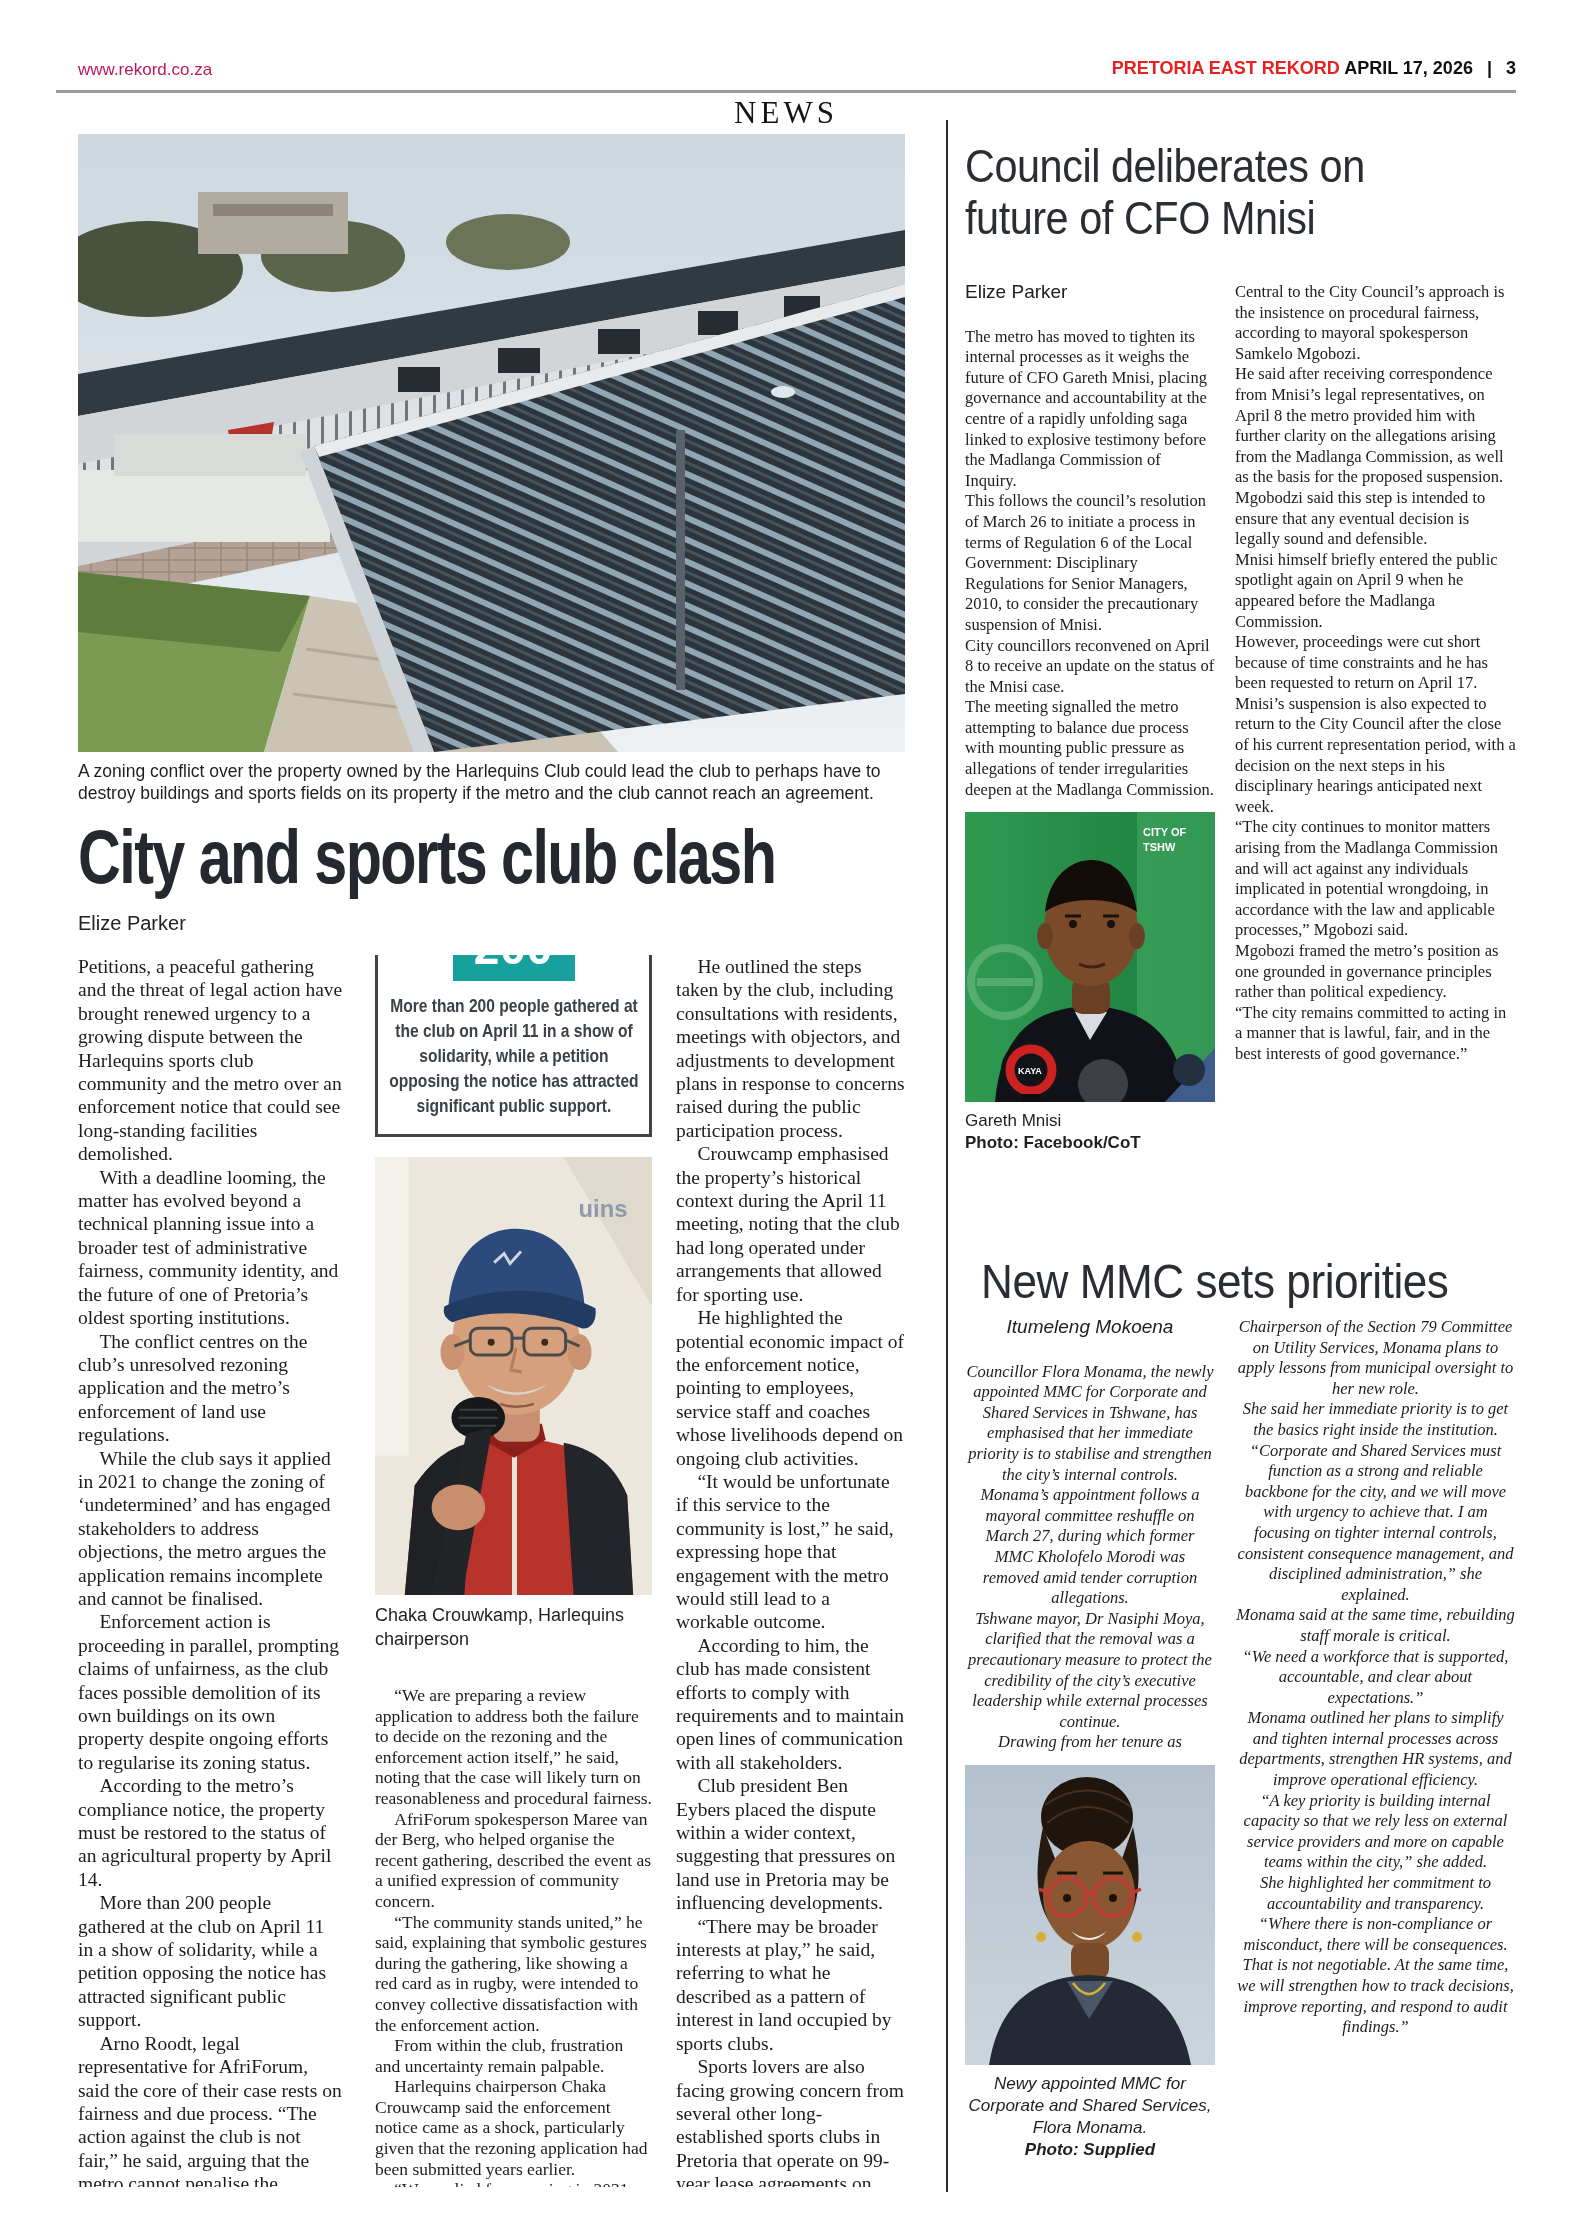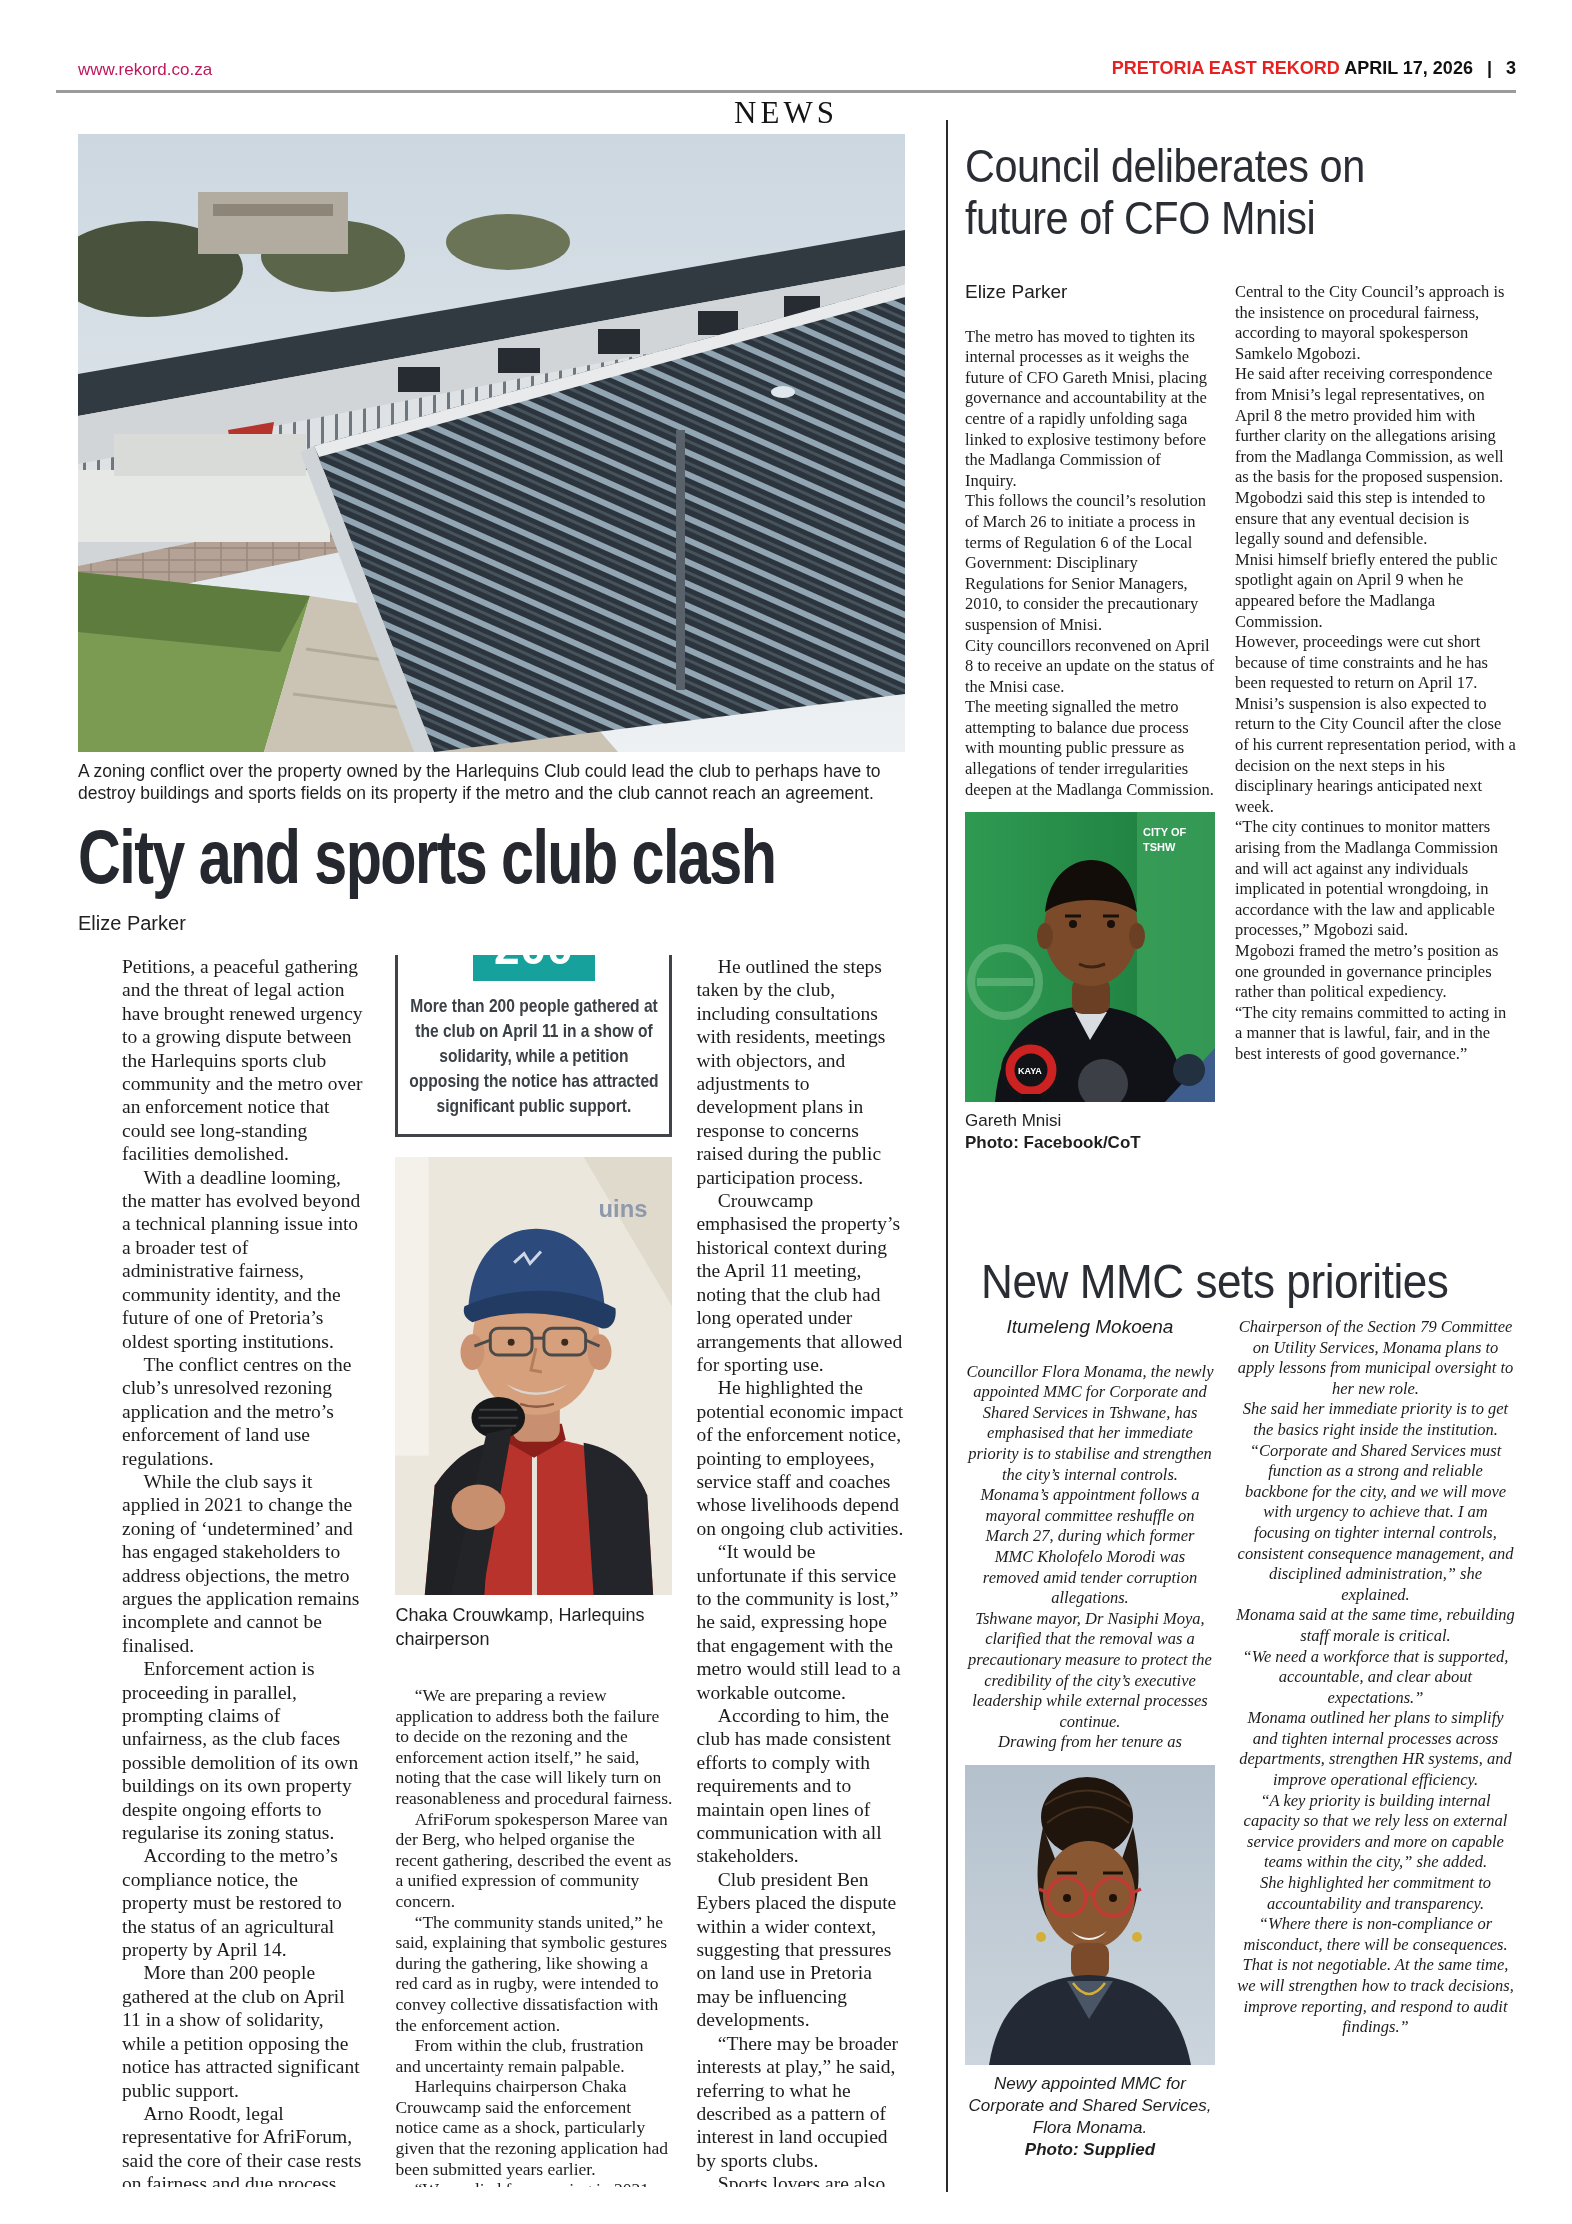--- a/index.html
+++ b/index.html
@@ -23,21 +23,21 @@
   .left-block{position:absolute;left:78px;top:134px;width:827px;}
   .main-photo{display:block;width:827px;height:618px;background:#dfe5ea;}
   .main-caption{margin-top:8px;font-size:17.5px;line-height:22px;color:var(--cap);width:820px;}
   .hl-main{margin-top:8px;height:94px;overflow:visible;}
   .hl-main span{display:inline-block;white-space:nowrap;font-weight:bold;font-size:76px;line-height:90px;
       letter-spacing:-2px;color:var(--hl);transform:scaleX(0.78);transform-origin:0 50%;}
   .byline{margin-top:6px;font-size:20px;color:#222;}
   .cols{display:flex;margin-top:20px;height:1232px;overflow:hidden;}
   .cols p{margin:0;text-indent:1.1em;}
   .lead p:first-child{text-indent:0;}
-  .col{font-family:"Liberation Serif",serif;color:var(--ink);margin-left:44px;}
+  .col{font-family:"Liberation Serif",serif;color:var(--ink);}
   .col1{width:265px;font-size:19.5px;line-height:23.4px;}
   .col2{width:277px;margin-left:32px;font-size:17.5px;line-height:20.6px;}
   .col3{width:229px;margin-left:24px;font-size:19.5px;line-height:23.4px;}
 
   .pullquote{position:relative;margin-top:-40px;padding-top:33px;font-family:"Liberation Sans",sans-serif;}
   .pq-badge{position:absolute;top:0;left:50%;transform:translateX(-50%);width:122px;height:66px;
       background:var(--teal);color:#fff;display:flex;align-items:center;justify-content:center;
       font-size:46px;font-weight:bold;letter-spacing:1px;}
   .pq-box{border:3px solid #404449;padding:42px 6px 16px;}
   .pq-text{font-weight:bold;font-size:19px;line-height:25px;color:#3c4147;text-align:center;

